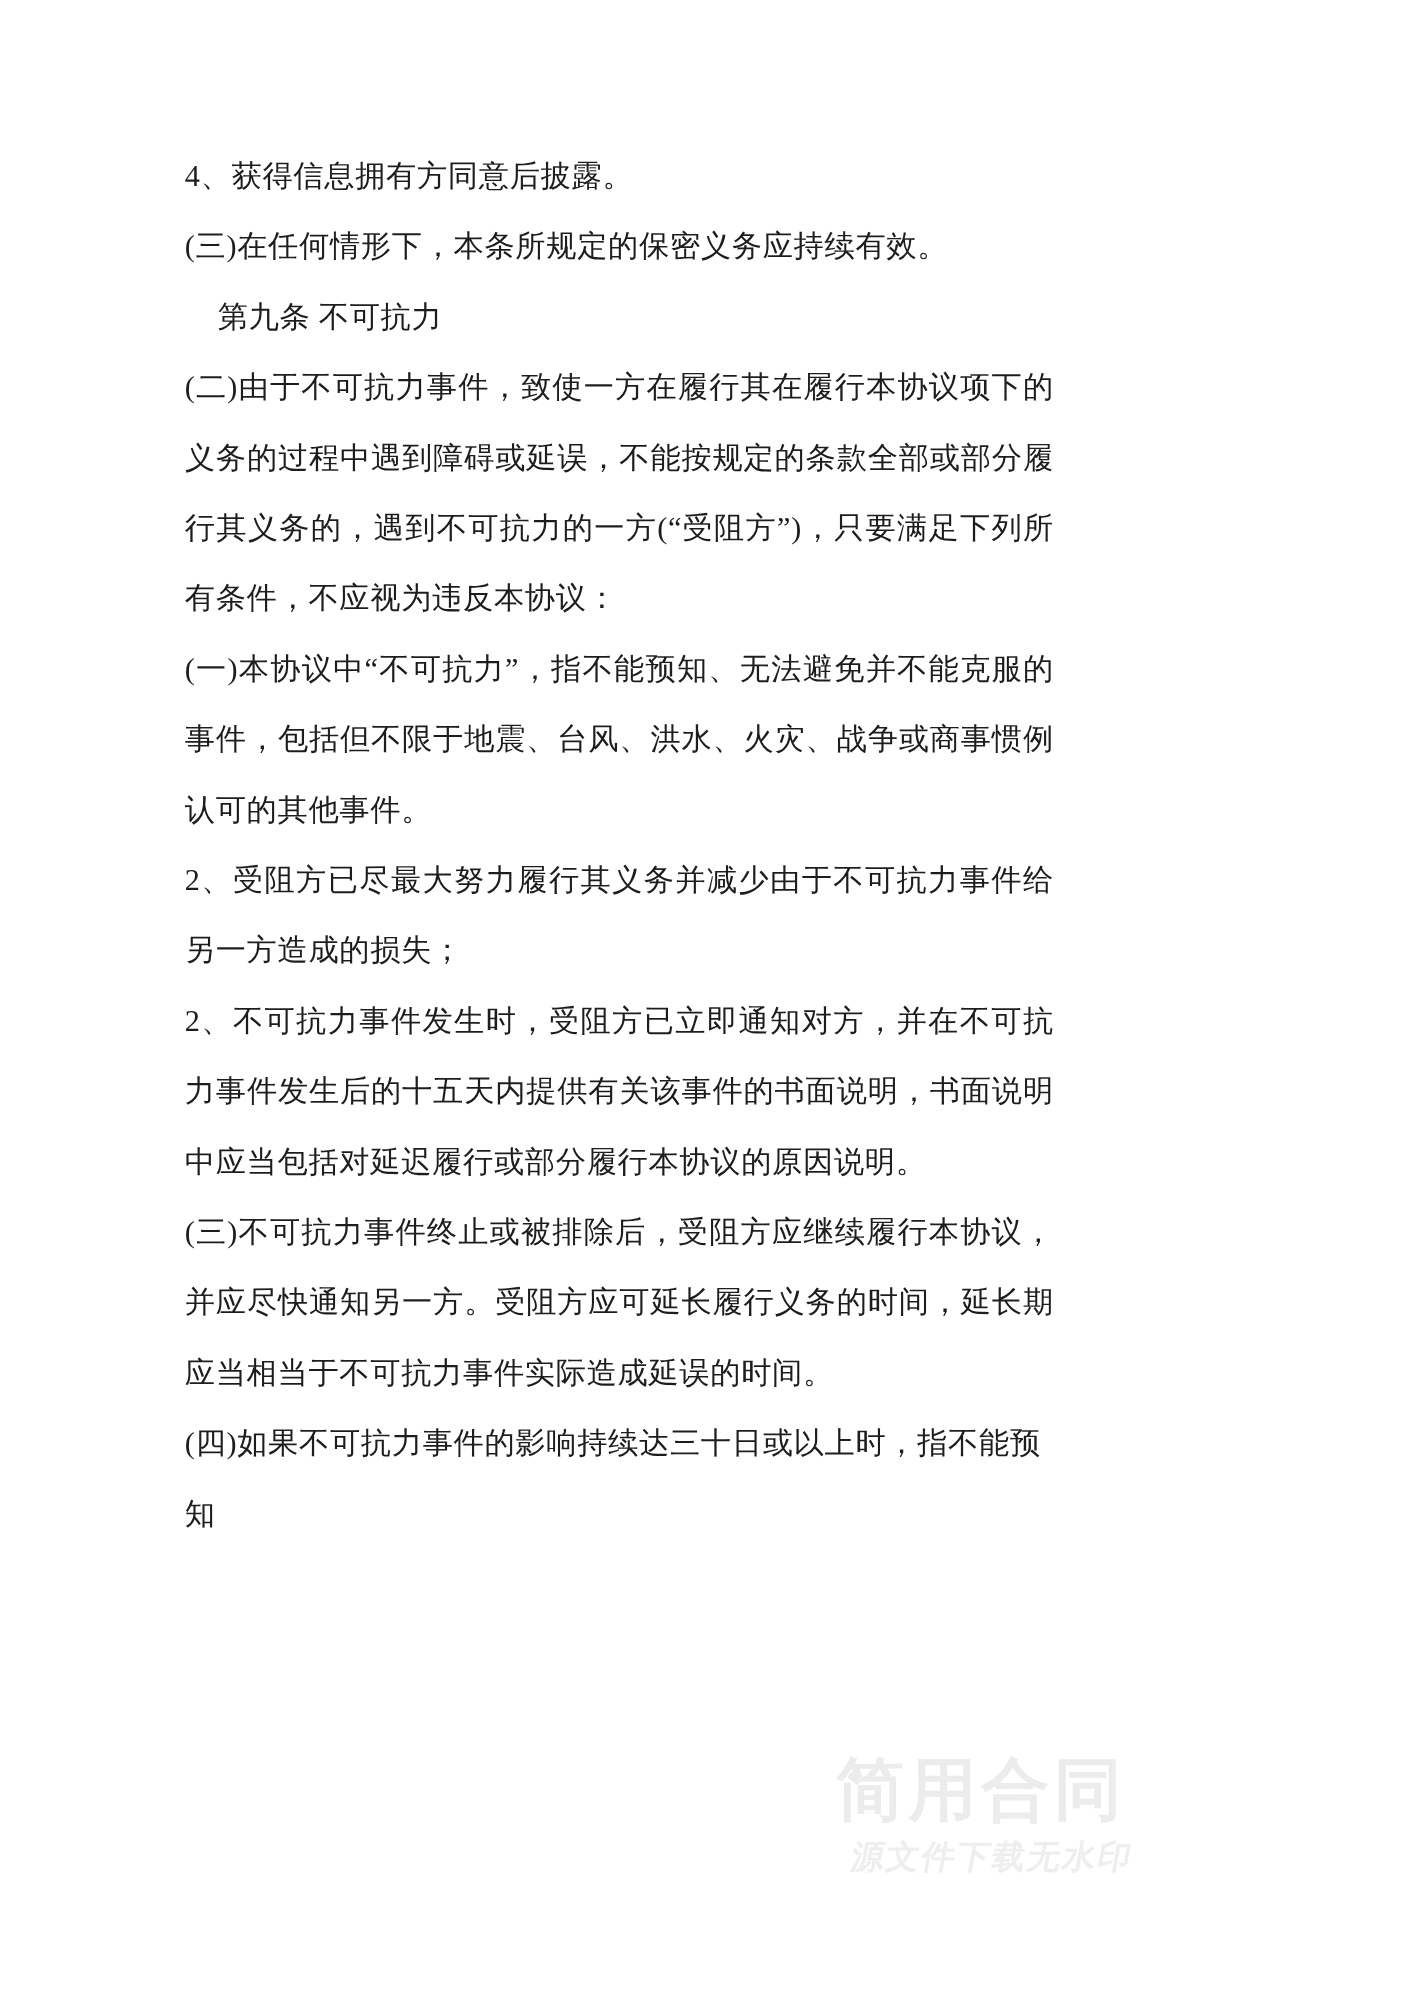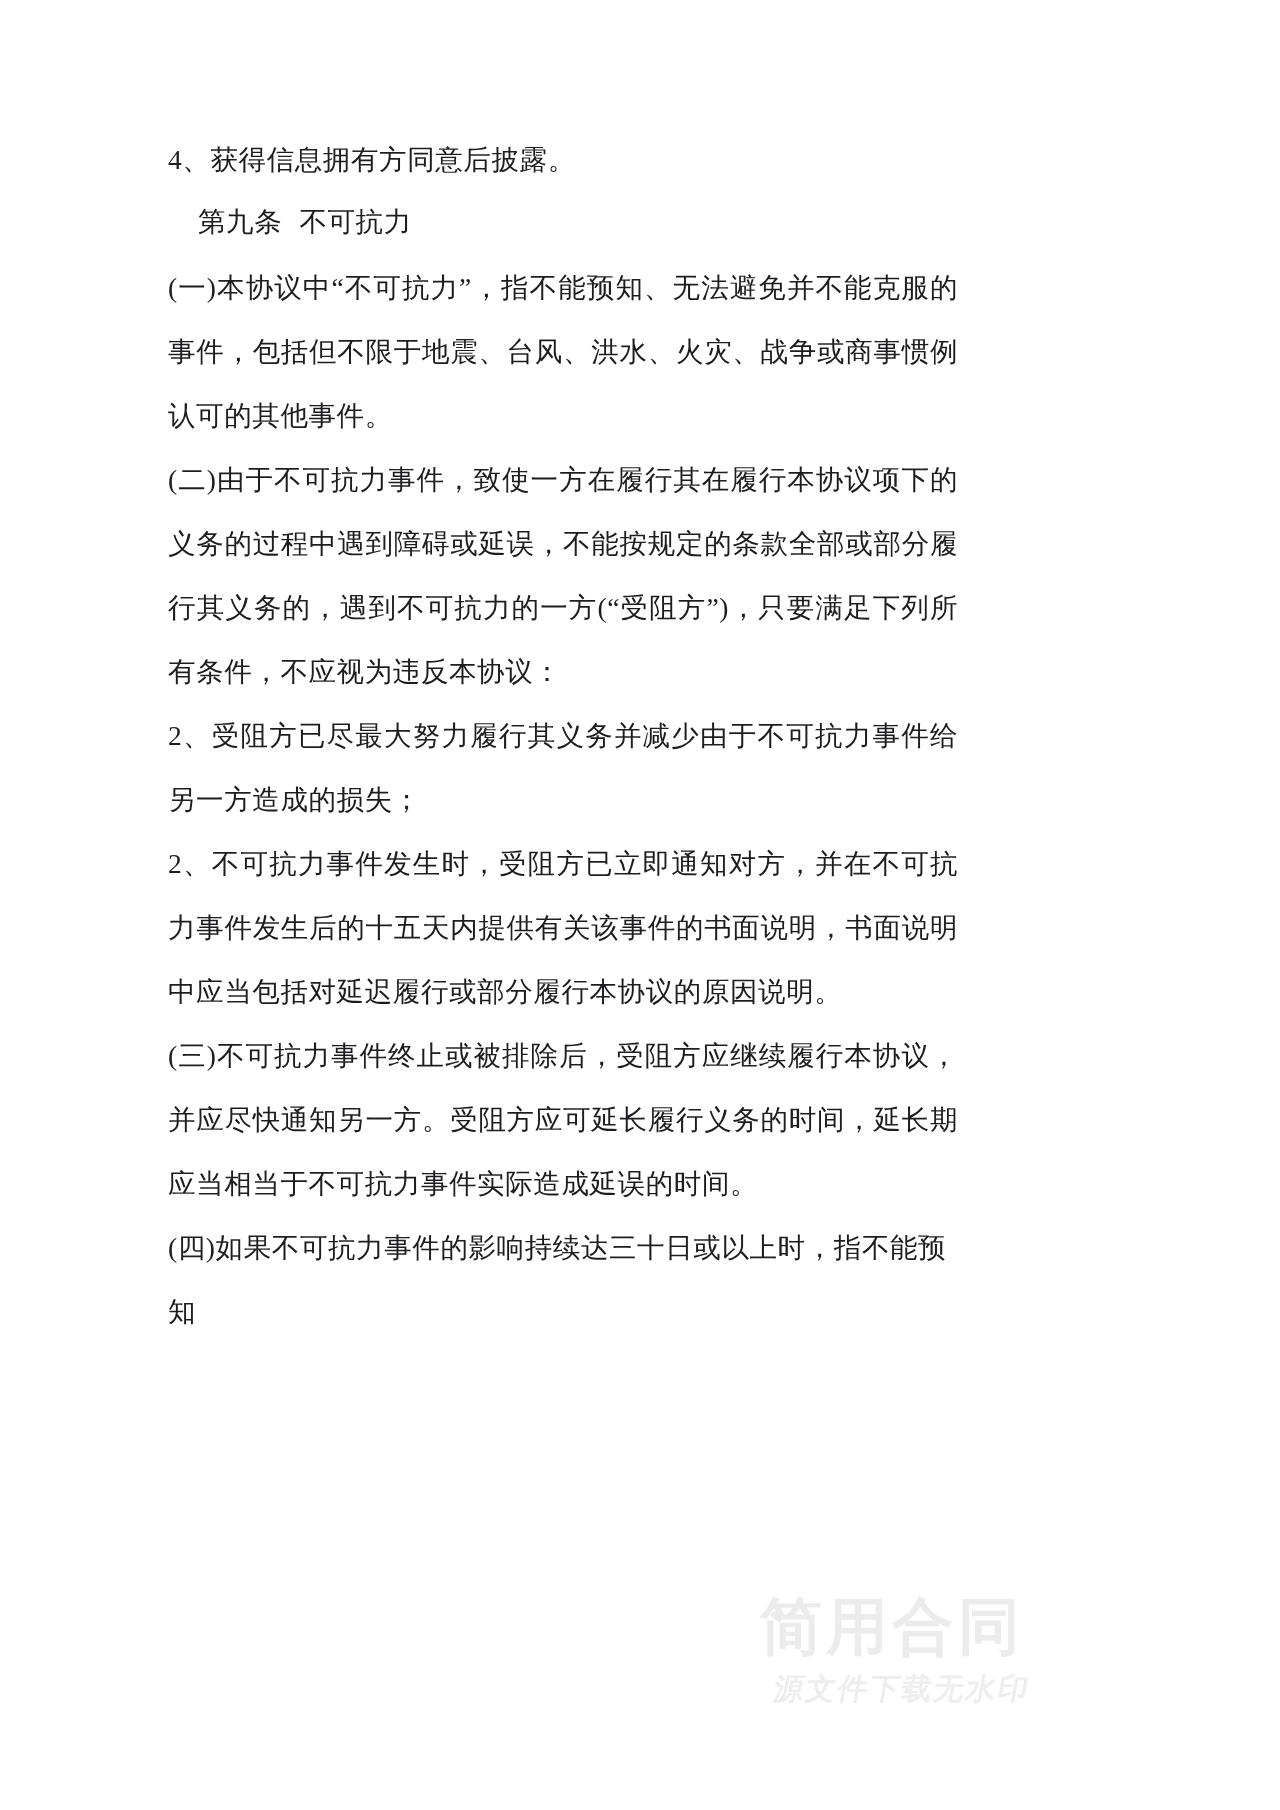--- a/index.html
+++ b/index.html
@@ -43,21 +43,20 @@
     -webkit-font-smoothing: antialiased;
   }
 
   
   .para.noj {
     text-align: left;
   }
 
   .para.indent {
     text-indent: 30px;
-    font-family: Liberation Mono, monospace;
   }
 
   
   #watermark {
     position: absolute;
     left: 760px;
     top: 1596px;
     width: 440px;
     height: 170px;
     pointer-events: none;
@@ -88,26 +87,27 @@
 </style>
 </head>
 <body>
 
 <div id="page">
 
   <div id="doc-body">
 
     <p class="para noj">4、获得信息拥有方同意后披露。</p>
 
+    <p class="para noj">(三)在任何情形下，本条所规定的保密义务应持续有效。</p>
 
     <p class="para noj indent">第九条 不可抗力</p>
 
+    <p class="para">(二)由于不可抗力事件，致使一方在履行其在履行本协议项下的义务的过程中遇到障碍或延误，不能按规定的条款全部或部分履行其义务的，遇到不可抗力的一方(“受阻方”)，只要满足下列所有条件，不应视为违反本协议：</p>
+
     <p class="para">(一)本协议中“不可抗力”，指不能预知、无法避免并不能克服的事件，包括但不限于地震、台风、洪水、火灾、战争或商事惯例认可的其他事件。</p>
-
-    <p class="para">(二)由于不可抗力事件，致使一方在履行其在履行本协议项下的义务的过程中遇到障碍或延误，不能按规定的条款全部或部分履行其义务的，遇到不可抗力的一方(“受阻方”)，只要满足下列所有条件，不应视为违反本协议：</p>
 
 
     <p class="para">2、受阻方已尽最大努力履行其义务并减少由于不可抗力事件给另一方造成的损失；</p>
 
     <p class="para">2、不可抗力事件发生时，受阻方已立即通知对方，并在不可抗力事件发生后的十五天内提供有关该事件的书面说明，书面说明中应当包括对延迟履行或部分履行本协议的原因说明。</p>
 
     <p class="para">(三)不可抗力事件终止或被排除后，受阻方应继续履行本协议，并应尽快通知另一方。受阻方应可延长履行义务的时间，延长期应当相当于不可抗力事件实际造成延误的时间。</p>
 
     <p class="para noj">(四)如果不可抗力事件的影响持续达三十日或以上时，指不能预知</p>
 

